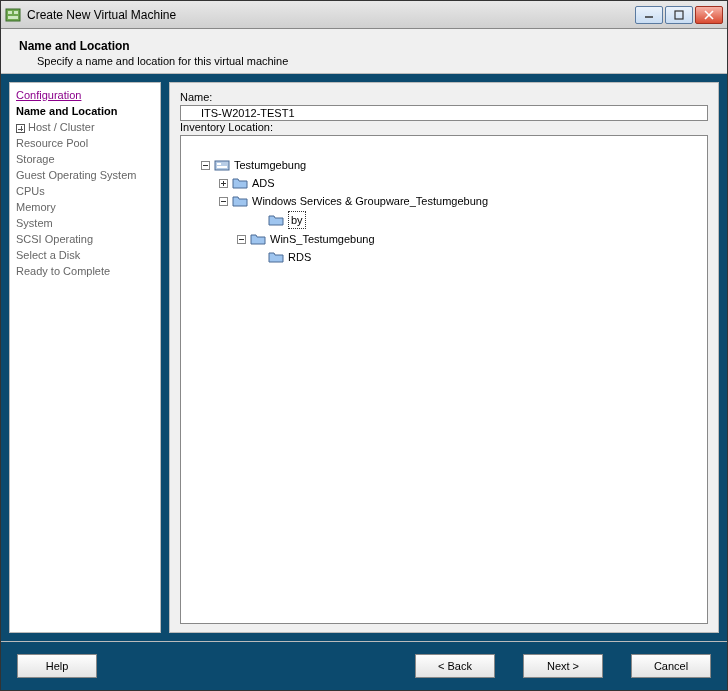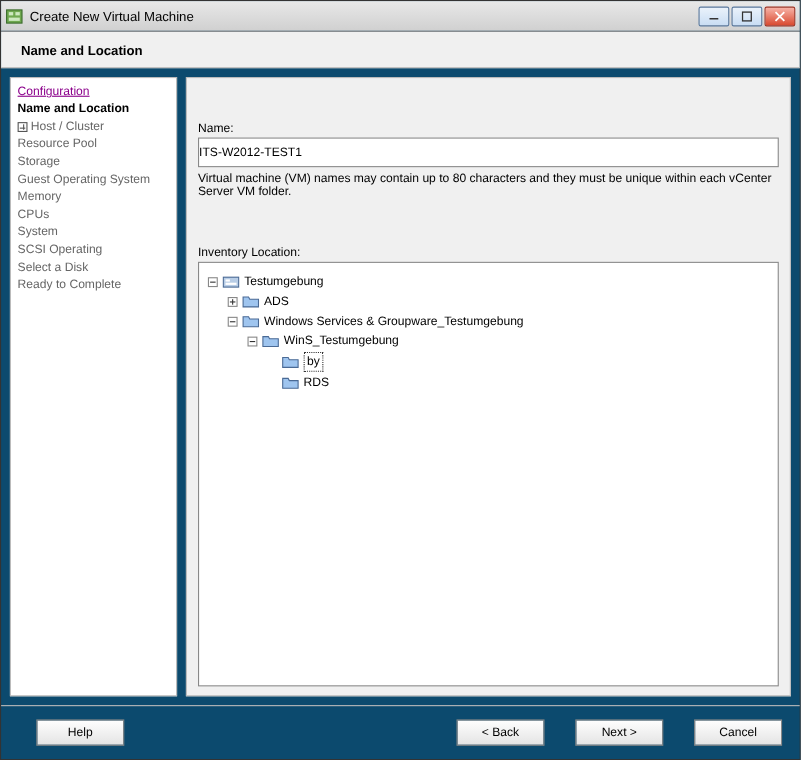--- a/index.html
+++ b/index.html
@@ -72,36 +72,36 @@
 .sidebar .step .box::after { top:1px; bottom:1px; left:4px; width:1px;}
 .main {
   flex: 1;
   border: 1px solid #bbb;
   background: #f0f0f0;
   padding: 8px 10px;
   display: flex;
   flex-direction: column;
   min-height: 0;
 }
-.field-label { margin-bottom: 2px; margin-top: 32px; }
+.field-label { margin-bottom: 2px; }
 .name-input {
   width: 100%;
-  height: 27px;
+  height: 16px;
   border: 1px solid #888;
-  padding: 2px 0;
+  padding: 2px 20px;
   font-family: inherit;
   font-size: 11px;
   background: #fff;
 }
 .help-text { margin-top: 4px; margin-bottom: 12px; }
 .tree-container {
   flex: 1;
   border: 1px solid #888;
   background: #fff;
-  padding: 8px;
+  padding: 20px;
   overflow: auto;
   line-height: 16px;
 }
 .tree-row { display: flex; align-items: center; white-space: nowrap; padding: 1px 0;}
 .tree-row.selected .tree-label { border: 1px dotted #333; padding: 0 2px; }
 .expander {
   width: 9px; height: 9px; border: 1px solid #888; margin-right: 4px;
   display: inline-flex; align-items: center; justify-content: center;
   position: relative; flex-shrink:0;
 }
@@ -126,21 +126,21 @@
 }
 .footer .spacer { flex:1; }
 .btn {
   width: 80px; height: 24px;
   border: 1px solid #888;
   background: linear-gradient(#fefefe,#e4e4e4);
   font-family: inherit; font-size: 11px;
   cursor: pointer;
   margin-left: 28px;
 }
-.btn.help { margin-left: 16px; }
+.btn.help { margin-left: 0; }
 </style>
 </head>
 <body>
 
 <div class="window">
 
   <div class="titlebar">
     <span class="titlebar-icon">
       <svg viewBox="0 0 16 16">
           <rect x="1" y="2" width="14" height="12" fill="#6fa84f" stroke="#3a6b2a"></rect>
@@ -165,42 +165,42 @@
           <svg width="10" height="10">
             <line x1="1" y1="1" x2="9" y2="9" stroke="#fff" stroke-width="1.6"></line>
             <line x1="9" y1="1" x2="1" y2="9" stroke="#fff" stroke-width="1.6"></line>
           </svg>
         </div>
     </div>
   </div>
 
   <div class="header">
     <div class="header-title">Name and Location</div>
+    <div class="header-sub">Specify a name and location for this virtual machine</div>
   </div>
 
   <div class="body">
     <div class="sidebar">
       <div class="step link">Configuration</div>
       <div class="step current">Name and Location</div>
       <div class="step"><span class="box"></span><span>Host / Cluster</span></div>
       <div class="step">Resource Pool</div>
       <div class="step">Storage</div>
       <div class="step">Guest Operating System</div>
+      <div class="step">CPUs</div>
       <div class="step">Memory</div>
-      <div class="step">CPUs</div>
       <div class="step">System</div>
       <div class="step">SCSI Operating</div>
       <div class="step">Select a Disk</div>
       <div class="step">Ready to Complete</div>
     </div>
 
     <div class="main">
       <div class="field-label">Name:</div>
       <input type="text" class="name-input" value="ITS-W2012-TEST1" style="">
-      <div class="help-text">Virtual machine (VM) names may contain up to 80 characters and they must be unique within each vCenter Server VM folder.</div>
 
       <div class="field-label">Inventory Location:</div>
       <div class="tree-container">
 
         <div class="tree-row">
           <span class="expander"></span>
           <span class="icon">
               <svg viewBox="0 0 16 16">
                 <rect x="1" y="4" width="14" height="9" fill="#b8cde6" stroke="#4a6a95"></rect>
                 <rect x="3" y="6" width="4" height="2" fill="#fff"></rect>
@@ -227,40 +227,40 @@
           <span class="expander"></span>
           <span class="icon">
               <svg viewBox="0 0 16 16">
                 <path d="M1 4 h5 l1 2 h8 v7 h-14 z" fill="#9fc5ef" stroke="#4a6a95"></path>
               </svg>
             </span>
           <span class="tree-label">Windows Services &amp; Groupware_Testumgebung</span>
         </div>
 
 
-        <div class="tree-row">
-          <span class="indent l2"></span>
-          <span class="expander"></span>
-          <span class="icon">
-              <svg viewBox="0 0 16 16">
-                <path d="M1 4 h5 l1 2 h8 v7 h-14 z" fill="#9fc5ef" stroke="#4a6a95"></path>
-              </svg>
-            </span>
-          <span class="tree-label">WinS_Testumgebung</span>
-        </div>
-
         <div class="tree-row selected">
           <span class="indent l3"></span>
           <span class="expander-spacer"></span>
           <span class="icon">
               <svg viewBox="0 0 16 16">
                 <path d="M1 4 h5 l1 2 h8 v7 h-14 z" fill="#9fc5ef" stroke="#4a6a95"></path>
               </svg>
             </span>
           <span class="tree-label">by</span>
+        </div>
+
+        <div class="tree-row">
+          <span class="indent l2"></span>
+          <span class="expander"></span>
+          <span class="icon">
+              <svg viewBox="0 0 16 16">
+                <path d="M1 4 h5 l1 2 h8 v7 h-14 z" fill="#9fc5ef" stroke="#4a6a95"></path>
+              </svg>
+            </span>
+          <span class="tree-label">WinS_Testumgebung</span>
         </div>
 
         <div class="tree-row">
           <span class="indent l3"></span>
           <span class="expander-spacer"></span>
           <span class="icon">
               <svg viewBox="0 0 16 16">
                 <path d="M1 4 h5 l1 2 h8 v7 h-14 z" fill="#9fc5ef" stroke="#4a6a95"></path>
               </svg>
             </span>

